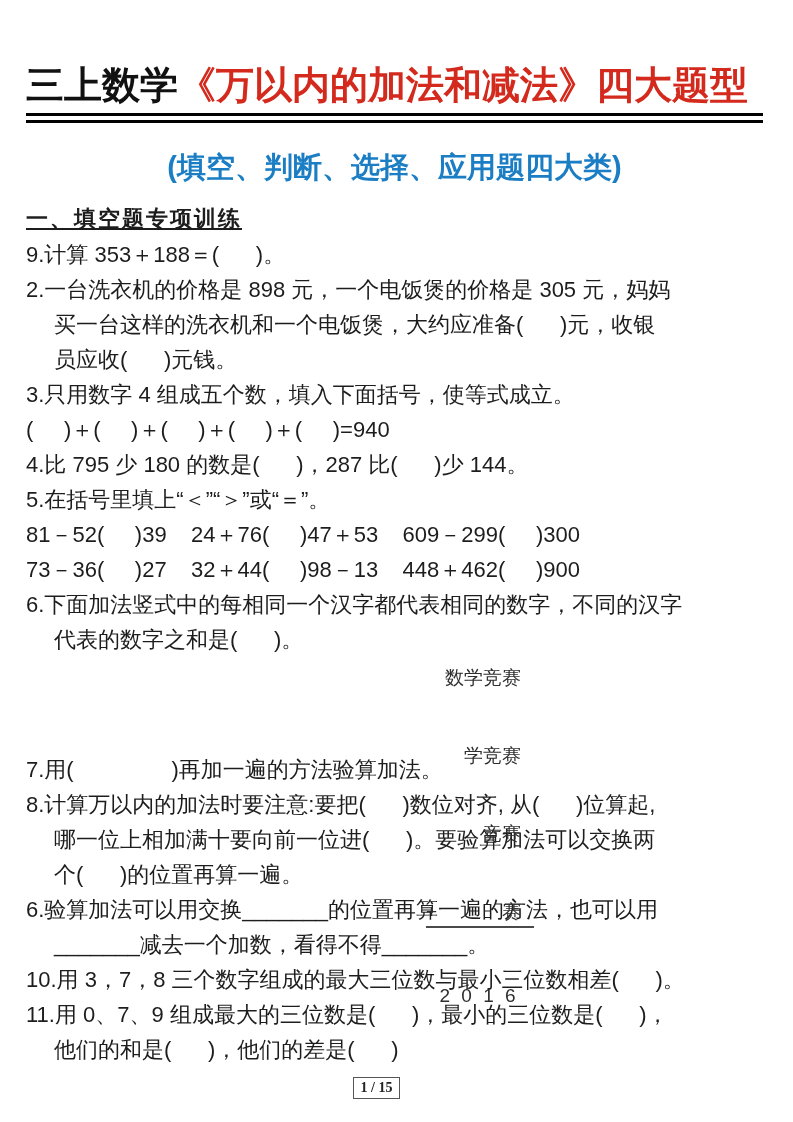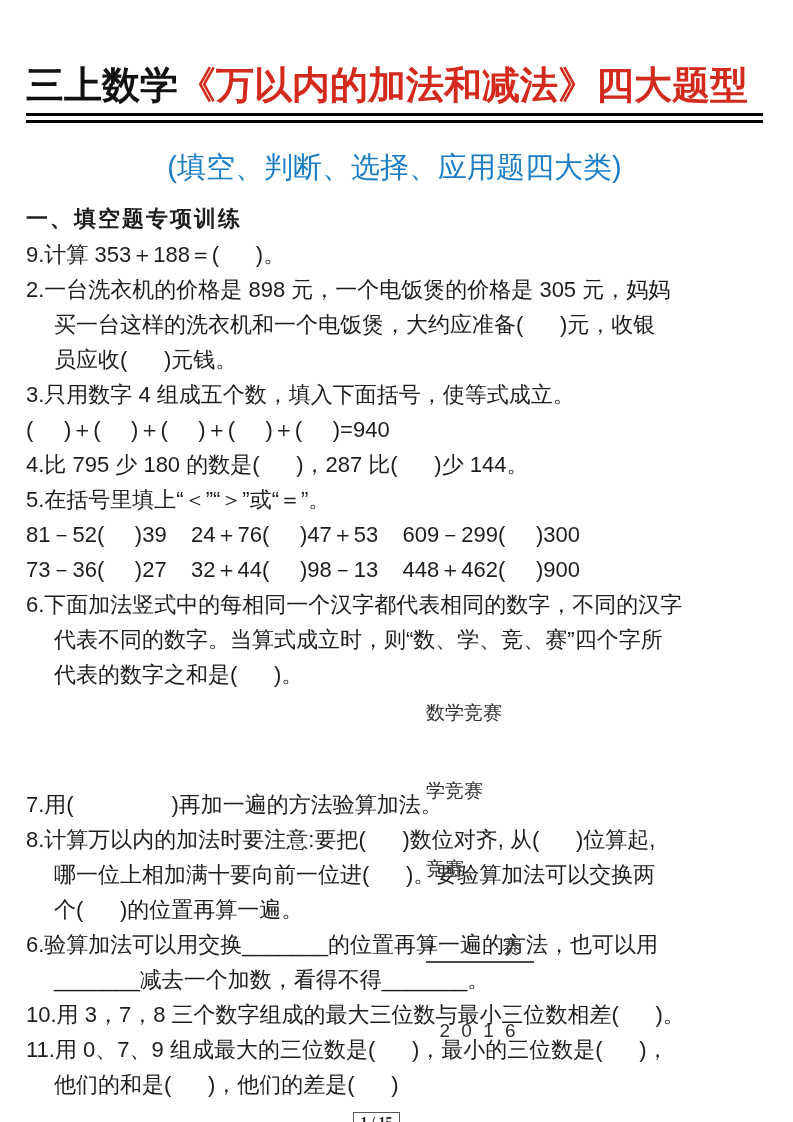--- a/index.html
+++ b/index.html
@@ -11,37 +11,37 @@
   .page { padding:36px 30px 0 26px; }
 
   .title {
     font-size:38px; font-weight:bold; line-height:1.3; color:#111;
     padding-bottom:2px; border-bottom:10px double #000; white-space:nowrap;
   }
   .title .red-part { color:#d42a1d; }
 
   .subtitle {
     margin-top:15px; text-align:center;
-    font-size:29px; font-weight:normal; color:#1b7ec4;
+    font-size:29px; font-weight:bold; color:#1b7ec4;
   }
 
   .section-heading {
     margin-top:13px; font-size:22px; font-weight:bold;
-    line-height:36px; letter-spacing:2px;
+    line-height:36px; letter-spacing:2px;text-decoration:underline;
   }
 
   .line { font-size:22px; line-height:35px; white-space:pre; }
   .indent { padding-left:28px; }
 
   .va-spacer { position:relative; height:95px; }
   .va-block {
     position:absolute; left:400px; top:-44px; width:108px;
     font-size:19px; line-height:26px; color:#2e2e2e; white-space:pre;
   }
-  .va-row { padding-right:13px; }
+  .va-row { text-align:right; padding-right:13px; }
   .va-plus-row {
     display:flex; justify-content:space-between; align-items:flex-end;
     border-bottom:2px solid #4a4a4a; padding-bottom:1px;
   }
   .va-plus-row .va-addend { padding-right:13px; }
   .va-sum { text-align:center; padding-right:2px; letter-spacing:3px; padding-top:3px; }
 
   .page-num {
     width:fit-content; margin:10px auto 0; transform:translateX(-18px);
     border:1px solid #555; padding:0 7px;
@@ -67,21 +67,20 @@
     <div class="line">2.一台洗衣机的价格是 898 元，一个电饭煲的价格是 305 元，妈妈</div>
     <div class="line indent">买一台这样的洗衣机和一个电饭煲，大约应准备(      )元，收银</div>
     <div class="line indent">员应收(      )元钱。</div>
     <div class="line">3.只用数字 4 组成五个数，填入下面括号，使等式成立。</div>
     <div class="line">(     )＋(     )＋(     )＋(     )＋(     )=940</div>
     <div class="line">4.比 795 少 180 的数是(      )，287 比(      )少 144。</div>
     <div class="line">5.在括号里填上“＜”“＞”或“＝”。</div>
     <div class="line">81－52(     )39    24＋76(     )47＋53    609－299(     )300</div>
     <div class="line">73－36(     )27    32＋44(     )98－13    448＋462(     )900</div>
     <div class="line">6.下面加法竖式中的每相同一个汉字都代表相同的数字，不同的汉字</div>
-    <div class="line indent">代表不同的数字。当算式成立时，则“数、学、竞、赛”四个字所</div>
     <div class="line indent">代表的数字之和是(      )。</div>
 
     <div class="va-spacer">
       <div class="va-block">
         <div class="va-row">数学竞赛</div>
         <div class="va-row">学竞赛</div>
         <div class="va-row">竞赛</div>
         <div class="va-plus-row">
           <span class="va-plus">+</span>
           <span class="va-addend">赛</span>

